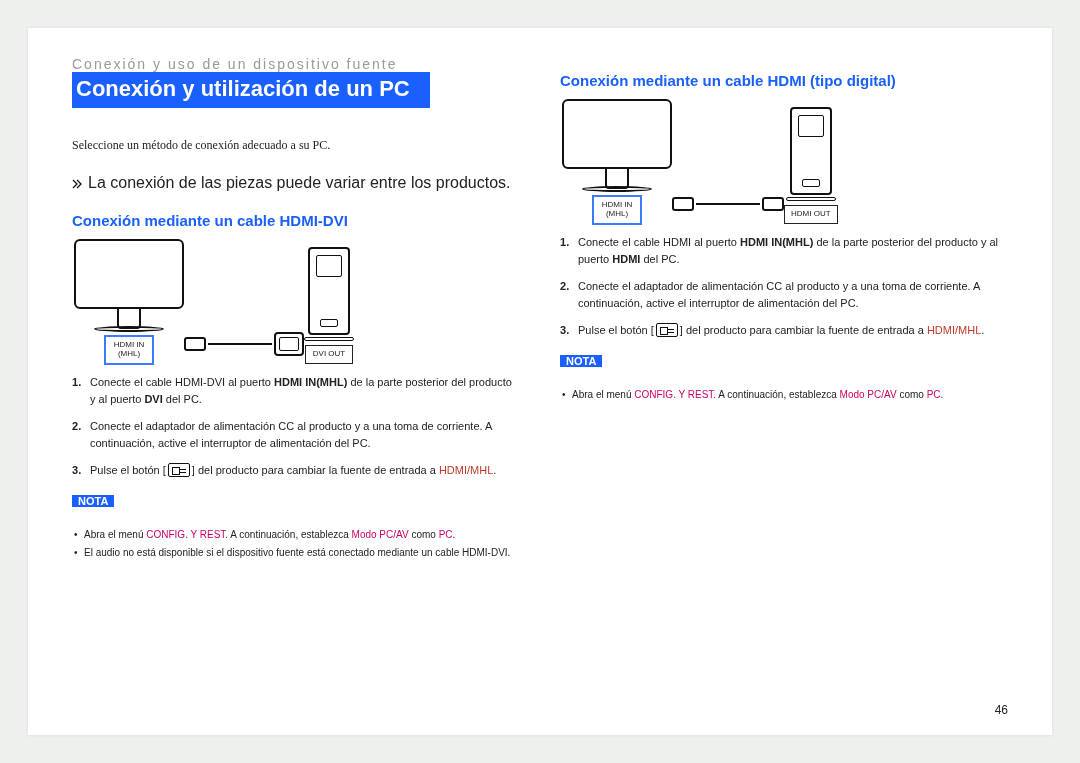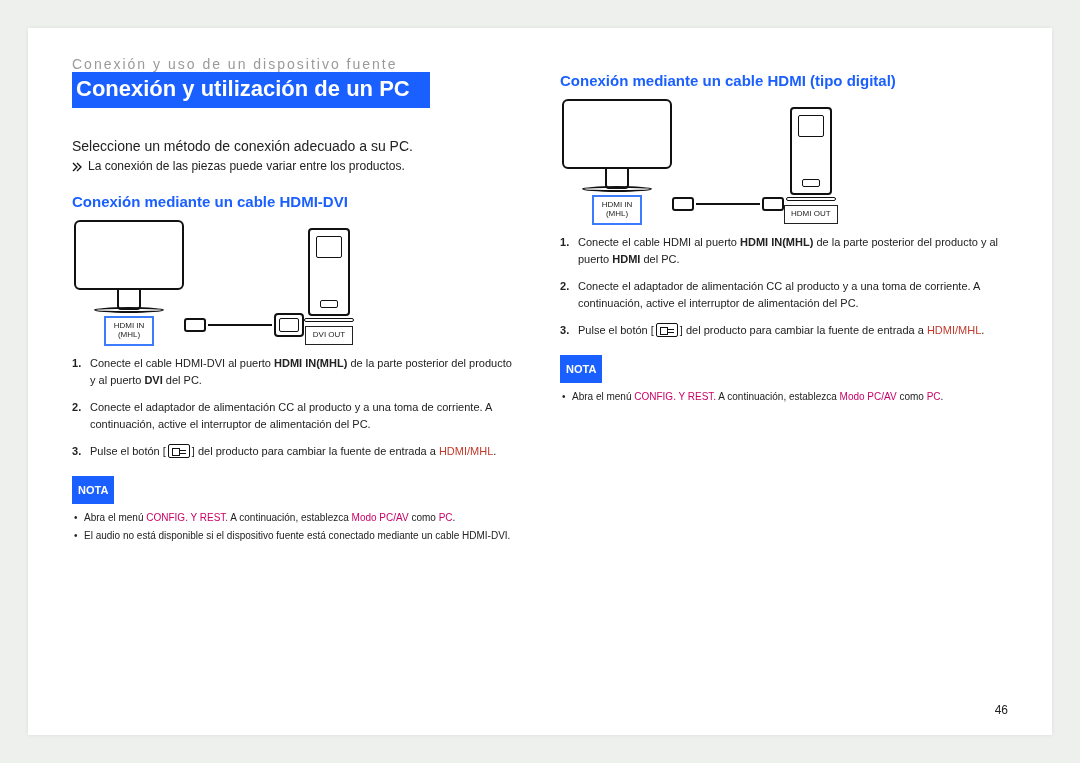--- a/index.html
+++ b/index.html
@@ -41,35 +41,35 @@
     color: #111;
     margin-bottom: 10px;
   }
   .h3 {
     font-size: 15px;
     font-weight: bold;
     color: #1a5fff;
     margin-bottom: 10px;
     margin-top: 16px;
   }
-  .body { font-size: 14px; line-height: 1.5; margin-bottom: 0; }
-  .chev-item { display: flex; gap: 6px; font-size: 12px; line-height: 1.5; margin-bottom: 6px; }
+  .body { font-size: 12px; line-height: 1.5; margin-bottom: 16px; font-family: Liberation Serif, serif; }
+  .chev-item { display: flex; gap: 6px; font-size: 16px; line-height: 1.5; margin-bottom: 6px; align-items: center; }
   .chev-icon { flex: 0 0 auto; margin-top: 2px; }
   ol.steps { list-style: none; counter-reset: step; margin-top: 10px; }
   ol.steps > li { counter-increment: step; position: relative; padding-left: 18px; font-size: 11px; line-height: 1.55; margin-bottom: 10px; }
   ol.steps > li::before { content: counter(step) "."; position: absolute; left: 0; font-weight: bold; }
   .nota-badge {
     display: inline-block;
     background: #1a5fff;
     color: #fff;
     font-weight: bold;
     font-size: 11px;
-    padding: 8px 6px;
+    padding: 0 6px;
     margin-top: 6px;
-    margin-bottom: 6px;
+    margin-bottom: 20px;
   }
   ul.bullets { list-style: none; }
   ul.bullets > li { position: relative; padding-left: 12px; font-size: 10px; line-height: 1.6; margin-bottom: 2px; }
   ul.bullets > li::before { content: "•"; position: absolute; left: 2px; }
   .hl-red { color: #c0392b; }
   .hl-pink { color: #c06; }
   .page-num { position: absolute; right: 44px; bottom: 18px; font-size: 12px; color: #222; }
 
   
   .diagram { display: flex; align-items: flex-end; margin: 8px 0 6px 2px; }

